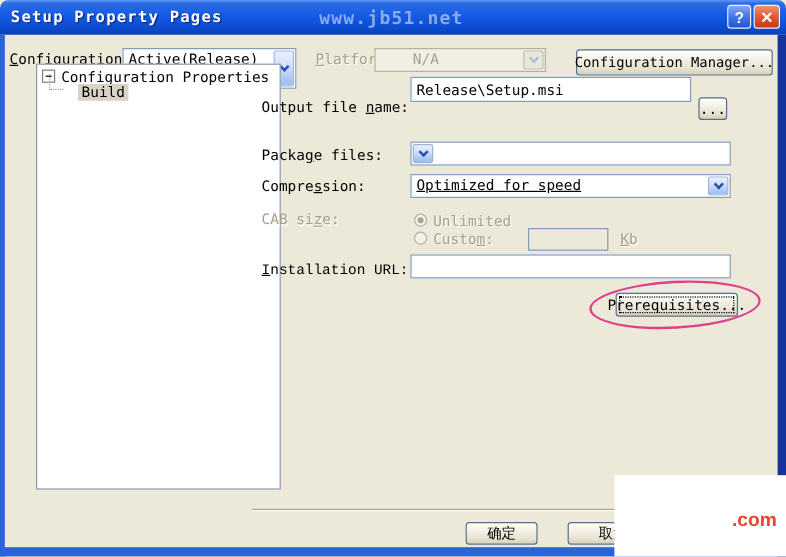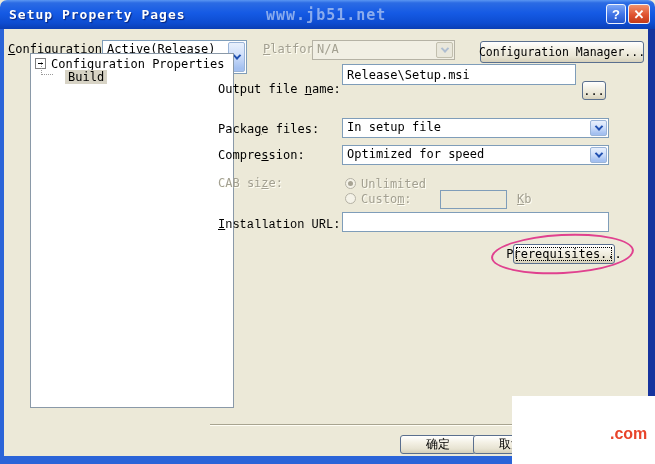--- a/index.html
+++ b/index.html
@@ -32,21 +32,21 @@
   .tbox { position:absolute; border:1px solid #7f9db9; background:#fff; font-family:inherit;
     font-size:12px; color:#000; padding:1px 4px; }
   .tbox:disabled { background:#ece9d8; color:#a3a091; }
   .combo { position:absolute; background:#fff; border:1px solid #7f9db9; display:flex; align-items:stretch; }
   .combo .txt { flex:1; font-size:12px; padding:1px 4px; white-space:nowrap; overflow:hidden; }
   .combo .arrow { width:17px; margin:1px; border-radius:2px;
     background:linear-gradient(180deg,#e9f0fc 0%,#cfdffa 45%,#a4c0f0 90%);
     border:1px solid #9ab4d8; display:flex; align-items:center; justify-content:center; }
   .chev { width:6px; height:6px; border-left:2px solid #2050b0; border-bottom:2px solid #2050b0;
     transform:rotate(-45deg) translate(1px,-1px); }
-  .combo.dis { border-color:#b5b2a5; background:#f1efe4; }
+  .combo.dis { border-color:#b5b2a5; background:#f1efe4;padding-left:27px; }
   .combo.dis .txt { color:#a3a091; }
   .combo.dis .arrow { background:#e9e7db; border-color:#c2bfae; }
   .combo.dis .chev { border-color:#aebdd0; }
 
   .xp-btn { position:absolute; border:1px solid #5a6f8e; border-radius:3px;
     background:linear-gradient(180deg,#ffffff 0%,#f3f0e4 40%,#e7e3d2 75%,#d6d0ba 100%);
     font-family:inherit; font-size:12px; color:#000; display:flex; align-items:center; justify-content:center;
     white-space:nowrap; cursor:default; }
   .focus-dotted { outline:1px dotted #000; outline-offset:-4px; }
 
@@ -124,28 +124,27 @@
     <div class="tree-connector"></div>
     <span class="tree-child-label">Build</span>
   </div>
 
   <span class="lbl" style="left:218px; top:82px;">Output file <u>n</u>ame:</span>
   <input class="tbox" style="left: 342px; top: 64px; width: 234px; height: 21px;" type="text" value="Release\Setup.msi">
   <button class="xp-btn" style="left:582px; top:81px; width:24px; height:19px;">...</button>
 
   <span class="lbl" style="left:218px; top:122px;">Packa<u>g</u>e files:</span>
   <div class="combo" style="left:342px; top:118px; width:267px; height:20px;">
-    <span class="txt">In setup file</span>
     <span class="arrow">
         <span class="chev"></span>
       </span>
   </div>
 
   <span class="lbl" style="left:218px; top:148px;">Compre<u>s</u>sion:</span>
-  <div class="combo" style="left:342px; top:145px; width:267px; height:20px;">
+  <div class="combo" style="left:342px; top:145px; width:267px; height:20px;text-decoration:underline;">
     <span class="txt">Optimized for speed</span>
     <span class="arrow">
         <span class="chev"></span>
       </span>
   </div>
 
   <span class="lbl dis" style="left:218px; top:176px;">CAB si<u>z</u>e:</span>
   <div class="radio" style="left:345px; top:178px;">
     <div class="dot"></div>
   </div>
@@ -156,20 +155,20 @@
   <span class="lbl dis" style="left:517px; top:192px;"><u>K</u>b</span>
 
   <span class="lbl" style="left:218px; top:218px;font-family:Liberation Mono, monospace;"><u>I</u>nstallation URL:</span>
   <input class="tbox" style="left: 342px; top: 212px; width: 267px; height: 20px;" type="text" value="">
 
   <button class="xp-btn focus-dotted" style="left:513px; top:244px; width:102px; height:20px;">Prerequisites...</button>
   <div class="ellipse"></div>
 
   <div class="separator-dark"></div>
   <div class="separator-light"></div>
-  <button class="xp-btn" style="left:400px; top:435px; width:76px; height:19px;">确定</button>
+  <button class="xp-btn" style="left:388px; top:435px; width:60px; height:19px;">确定</button>
   <button class="xp-btn" style="left:473px; top:435px; width:76px; height:19px;">取消</button>
 
   <div class="logo-box">
     <span class="logo-suffix">.com</span>
   </div>
 
 </div>
 
 </body></html>

